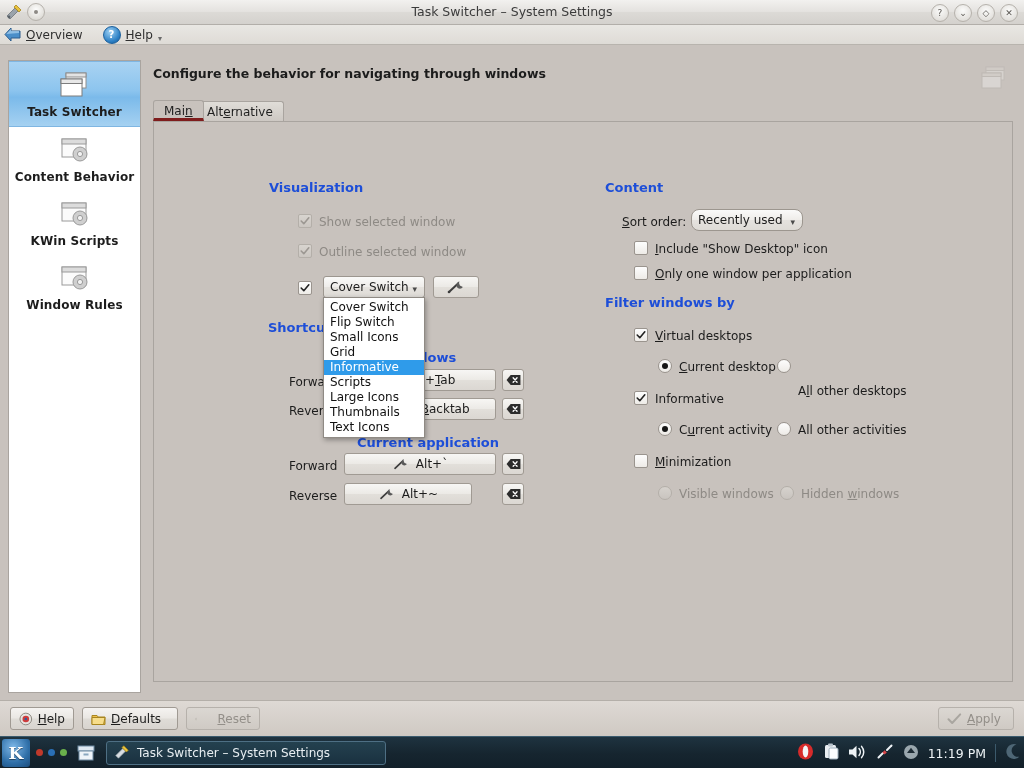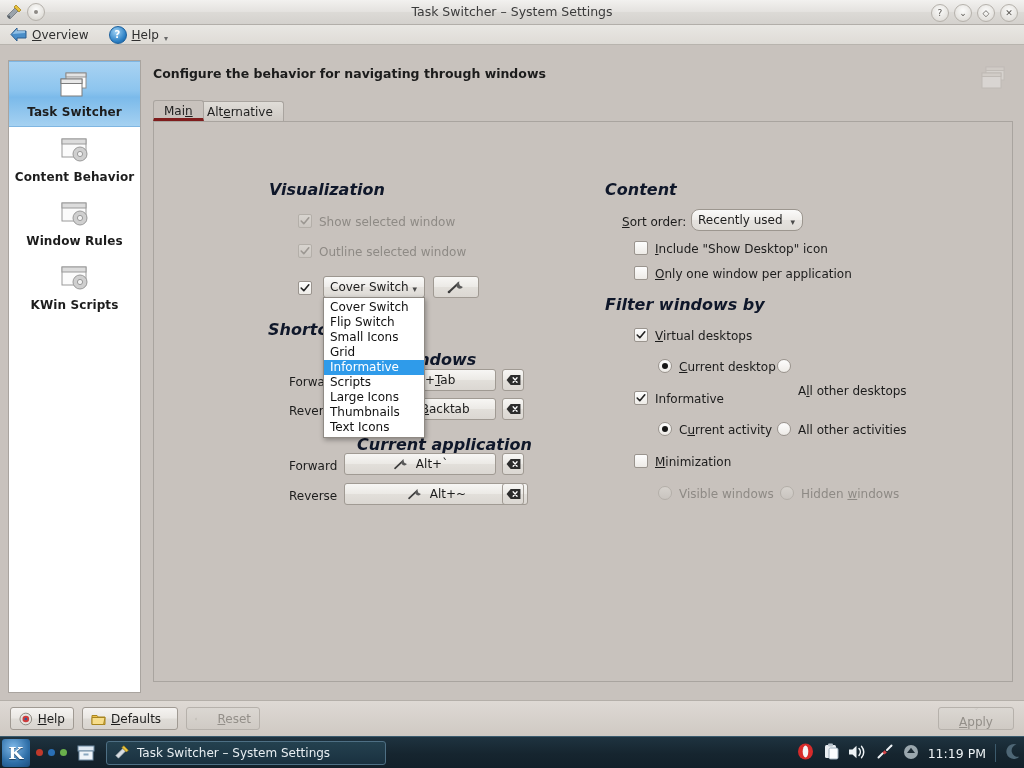--- a/index.html
+++ b/index.html
@@ -38,21 +38,21 @@
     background:radial-gradient(circle at 50% 35%,#fdfdfc,#e0ded9 70%,#c9c6c1);
     border:1px solid #b6b2ac;display:flex;align-items:center;justify-content:center;
   }
   .tb-shade .dot{width:4px;height:4px;border-radius:50%;background:#8d8a85;}
 
   
   .toolbar{
     position:absolute;left:0;top:25px;width:1024px;height:20px;
     background:linear-gradient(to bottom,#e9e7e3,#dedbd6);
     border-bottom:1px solid #b8b4ae;box-sizing:border-box;
-    display:flex;align-items:center;padding-left:6px;gap:12px;
+    display:flex;align-items:center;gap:12px;
   }
   .tbitem{display:flex;align-items:center;gap:5px;font-size:12px;color:#2f2f2f;padding:2px 4px;}
   .tb-caret{font-size:8px;color:#6a6a6a;align-self:flex-end;margin-bottom:1px;}
 
   
   .back-arrow{width:17px;height:15px;position:relative;}
   .back-arrow svg{display:block;}
   .help-icon{width:16px;height:16px;border-radius:50%;
     background:radial-gradient(circle at 38% 30%,#9fd2f5,#2b7fc4 65%,#18568f);
     color:#fff;font-size:10px;font-weight:bold;display:flex;align-items:center;justify-content:center;
@@ -101,21 +101,21 @@
   }
   .tab.active{background:#c8c2bd;border-bottom:3px solid #7f1d1d;z-index:3;}
   .tab.inactive{background:linear-gradient(to bottom,#e0ddd8,#cdc8c3);top:1px;height:20px;}
   .tabline{position:absolute;left:3px;top:61px;width:860px;height:1px;background:#a9a49f;}
 
   .panel{
     position:absolute;left:3px;top:62px;width:860px;height:560px;
     background:#c8c2bd;border:1px solid #a9a49f;border-top:none;box-sizing:border-box;
   }
 
-  .grouplabel{position:absolute;font-size:16px;font-weight:bold;color:#0f172a;font-style:italic;}
+  .grouplabel{position:absolute;font-size:13px;font-weight:bold;color:#1d4ed8;}
   .lbl{position:absolute;font-size:12px;color:#1c1c1c;}
   .lbl.dim{color:#8e8a85;}
   u{text-decoration:underline;}
 
   
   .cb{
     width:14px;height:14px;box-sizing:border-box;
     border:1px solid #9a948e;border-radius:2px;
     background:linear-gradient(to bottom,#fdfdfd,#eeebe7);
     display:inline-flex;align-items:center;justify-content:center;
@@ -282,33 +282,33 @@
 
       <div class="side-item">
         <span class="side-icon">
           <svg width="36" height="32" viewBox="0 0 36 32">
             <rect x="5" y="4" width="24" height="18" fill="#fbfbfb" stroke="#9a9a9a"></rect>
             <rect x="5" y="4" width="24" height="5" fill="#dcdcdc" stroke="#9a9a9a"></rect>
             <circle cx="23" cy="19" r="7" fill="#cfcfcf" stroke="#9a9a9a"></circle>
             <circle cx="23" cy="19" r="2.6" fill="#f2f2f2" stroke="#9a9a9a"></circle>
           </svg>
         </span>
-        <span class="side-label">Window Rules</span>
+        <span class="side-label">KWin Scripts</span>
       </div>
 
       <div class="side-item">
         <span class="side-icon">
           <svg width="36" height="32" viewBox="0 0 36 32">
             <rect x="5" y="4" width="24" height="18" fill="#fbfbfb" stroke="#9a9a9a"></rect>
             <rect x="5" y="4" width="24" height="5" fill="#dcdcdc" stroke="#9a9a9a"></rect>
             <circle cx="23" cy="19" r="7" fill="#cfcfcf" stroke="#9a9a9a"></circle>
             <circle cx="23" cy="19" r="2.6" fill="#f2f2f2" stroke="#9a9a9a"></circle>
           </svg>
         </span>
-        <span class="side-label">KWin Scripts</span>
+        <span class="side-label">Window Rules</span>
       </div>
     </div>
 
     <div class="content">
 
       <div class="page-head">Configure the behavior for navigating through windows</div>
 
       <span class="watermark">
         <svg width="30" height="30" viewBox="0 0 30 30">
           <rect x="6" y="3" width="18" height="13" fill="#f2f0ee" stroke="#b6b2ad"></rect>
@@ -409,21 +409,21 @@
           <span>Alt+`</span>
         </div>
         <div class="sqbtn" style="left:348px;top:331px;">
           <svg width="15" height="12" viewBox="0 0 16 12">
             <path d="M5 0.6 L15.4 0.6 L15.4 11.4 L5 11.4 L0.6 6 Z" fill="#2c2c2c"></path>
             <path d="M7.6 3.6 L11.8 8.4 M11.8 3.6 L7.6 8.4" stroke="#fff" stroke-width="1.4" stroke-linecap="round"></path>
           </svg>
         </div>
 
         <div class="lbl" style="left:135px;top:367px;">Reverse</div>
-        <div class="pbtn" style="left:190px;top:361px;width:184px;text-align:right;">
+        <div class="pbtn" style="left:190px;top:361px;width:128px;text-align:right;">
           <svg width="18" height="12" viewBox="0 0 20 14">
             <path d="M3 12 L11 4.5" stroke="#3d3d3d" stroke-width="2" stroke-linecap="round"></path>
             <path d="M13.5 1.5 a3.6 3.6 0 1 0 3.4 5.6 l-3-1.6 -.9-2.6 Z" fill="#5a5a5a"></path>
           </svg>
           <span>Alt+~</span>
         </div>
         <div class="sqbtn" style="left:348px;top:361px;">
           <svg width="15" height="12" viewBox="0 0 16 12">
             <path d="M5 0.6 L15.4 0.6 L15.4 11.4 L5 11.4 L0.6 6 Z" fill="#2c2c2c"></path>
             <path d="M7.6 3.6 L11.8 8.4 M11.8 3.6 L7.6 8.4" stroke="#fff" stroke-width="1.4" stroke-linecap="round"></path>
@@ -516,21 +516,21 @@
       </svg>
       <span><u>D</u>efaults</span>
     </div>
     <div class="bb-btn dimb" style="left:186px;width:74px;gap:20px;">
       <svg width="14" height="14" viewBox="0 0 14 14">
         <path d="M11.5 8 A5 5 0 1 1 9.8 3.2" fill="none" stroke="#a3a09a" stroke-width="1.6"></path>
         <path d="M10.7 0.8 L10.7 4 L7.3 4 Z" fill="#a3a09a"></path>
       </svg>
       <span><u>R</u>eset</span>
     </div>
-    <div class="bb-btn dimb" style="right:10px;width:76px;flex-direction:column;">
+    <div class="bb-btn dimb" style="right:10px;width:76px;">
       <svg width="15" height="14" viewBox="0 0 15 14">
         <path d="M1.5 7.2 L5.2 11 L13.2 2.4" fill="none" stroke="#a9a6a0" stroke-width="2" stroke-linecap="round" stroke-linejoin="round"></path>
       </svg>
       <span><u>A</u>pply</span>
     </div>
   </div>
 
   <div class="taskbar">
     <div class="kmenu">K</div>
 

